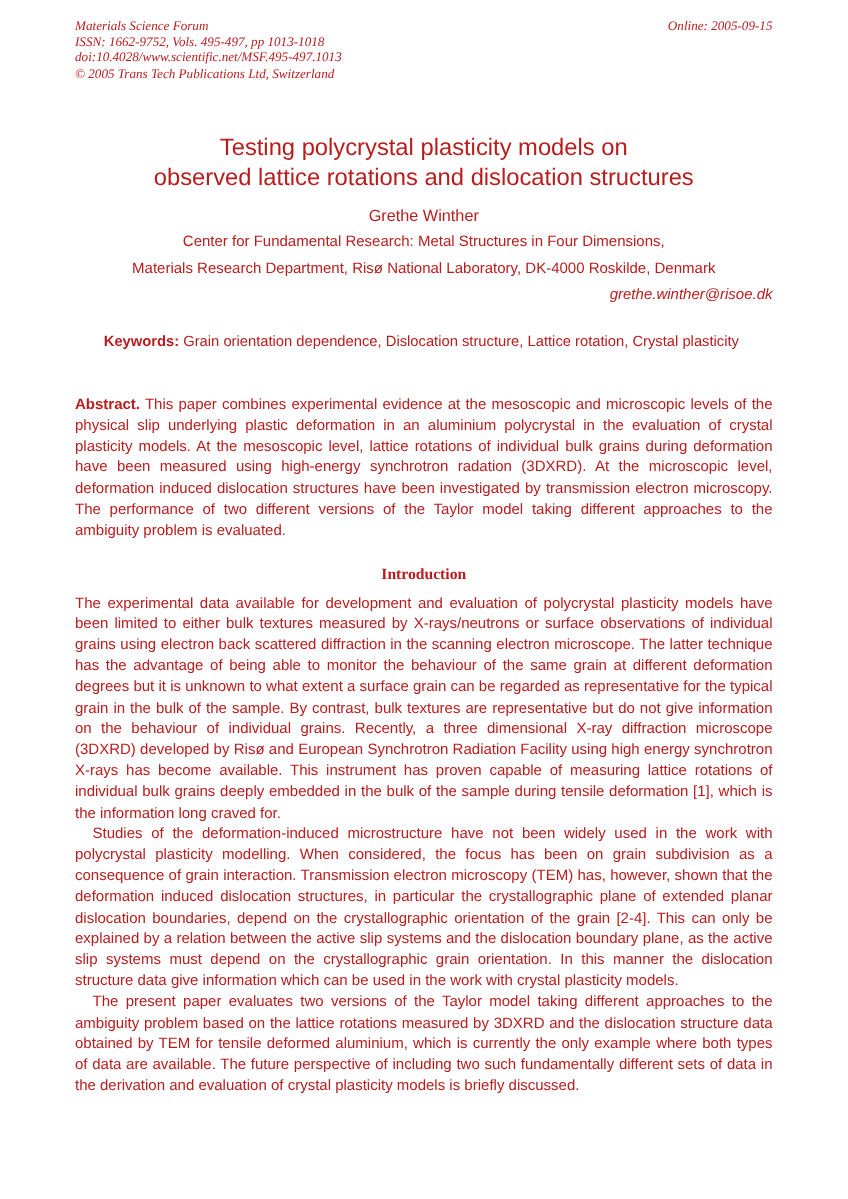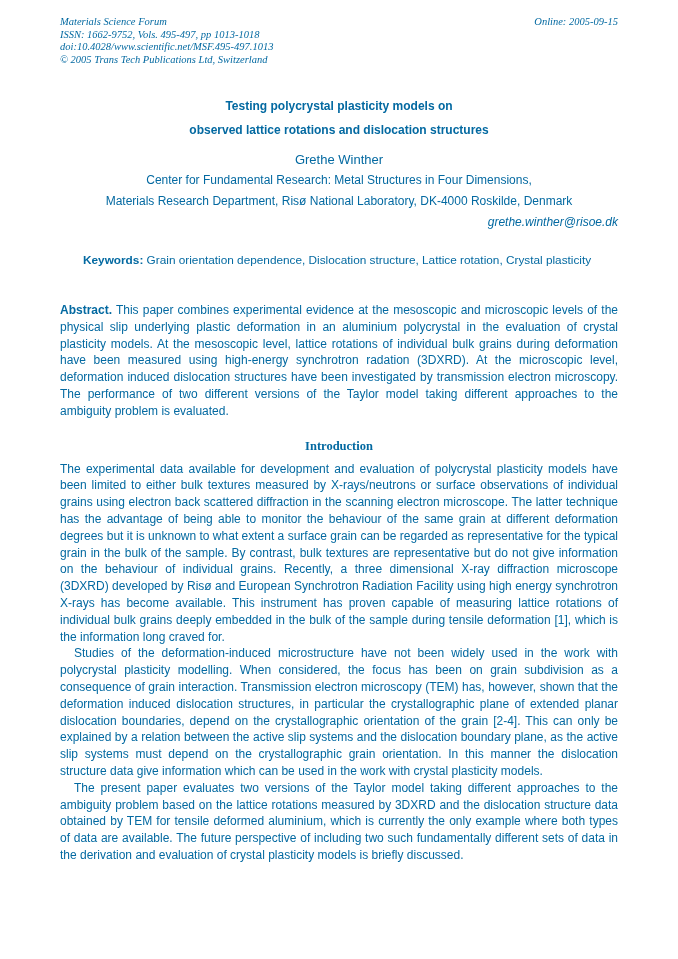--- a/index.html
+++ b/index.html
@@ -5,46 +5,46 @@
   html, body {
     margin: 0;
     padding: 0;
     background: #ffffff;
   }
   .page {
     position: relative;
     width: 678px;
     height: 959px;
     background: #ffffff;
-    color: #0369a1;
+    color: #b91c1c;
     box-sizing: border-box;
     padding: 16px 60px 0 60px;
     font-family: "Liberation Serif", serif;
     overflow: hidden;
   }
   
   .header {
     display: flex;
     justify-content: space-between;
     align-items: flex-start;
     font-style: italic;
     font-size: 10.5px;
     line-height: 12.5px;
     font-family: "Liberation Serif", serif;
   }
   .header-left div { white-space: nowrap; }
   .header-right { white-space: nowrap; text-align: right; }
 
   
   .title {
-    margin: 28px 0 0 0;
+    margin: 41px 0 0 0;
     text-align: center;
     font-family: "Liberation Sans", sans-serif;
-    font-weight: bold;
-    font-size: 12px;
+    font-weight: normal;
+    font-size: 19px;
     line-height: 24px;
   }
   .title-line { display: block; }
 
   .author {
     margin-top: 7px;
     text-align: center;
     font-family: "Liberation Sans", sans-serif;
     font-size: 13px;
     line-height: 21px;

